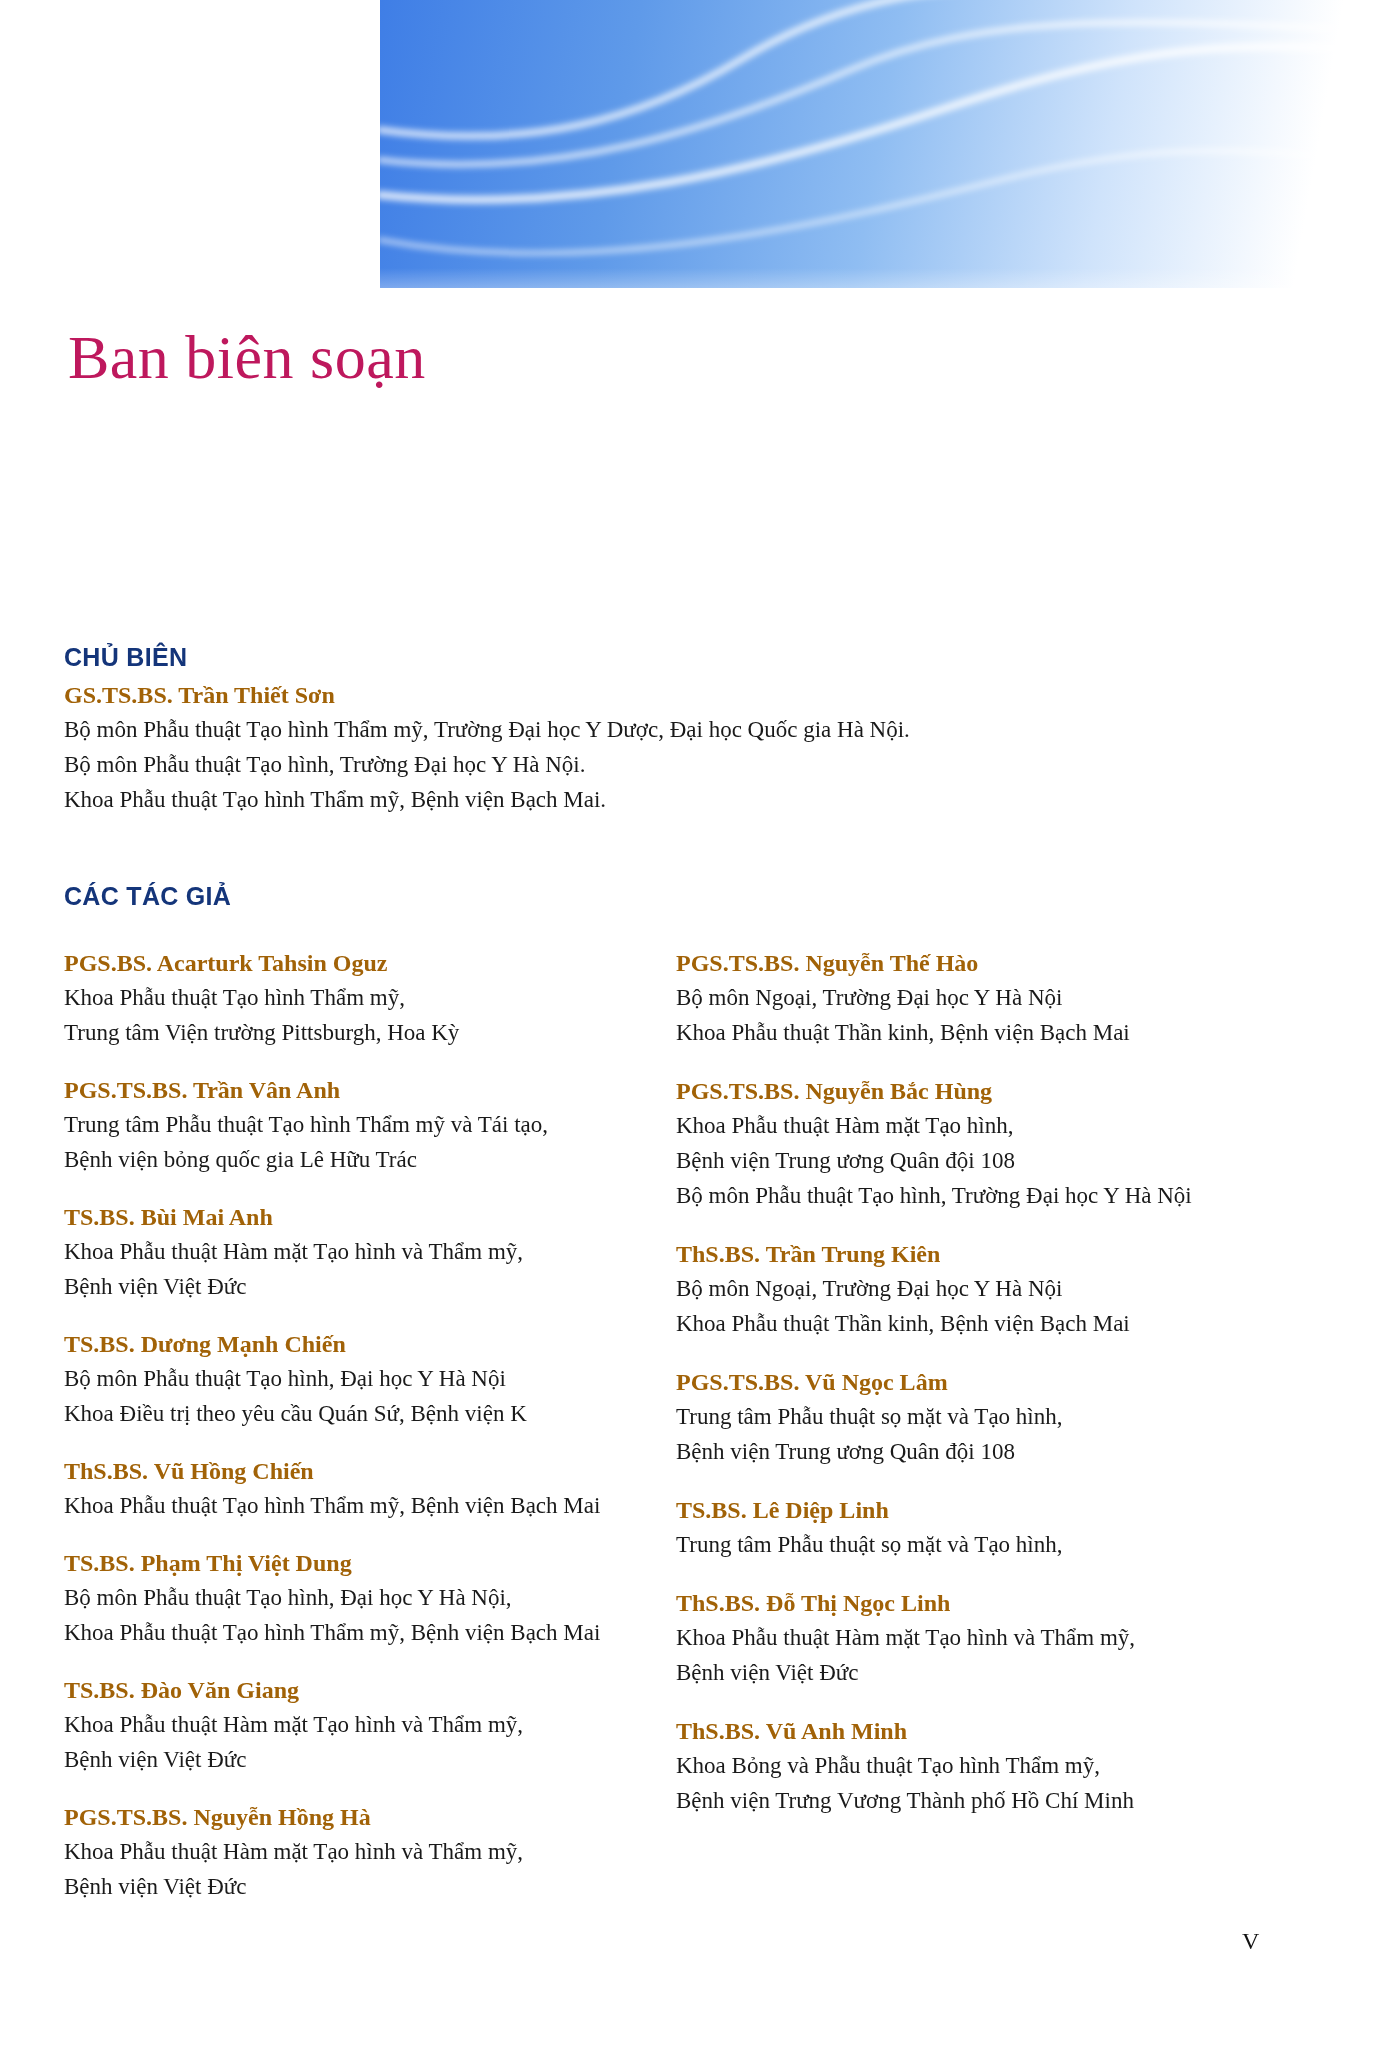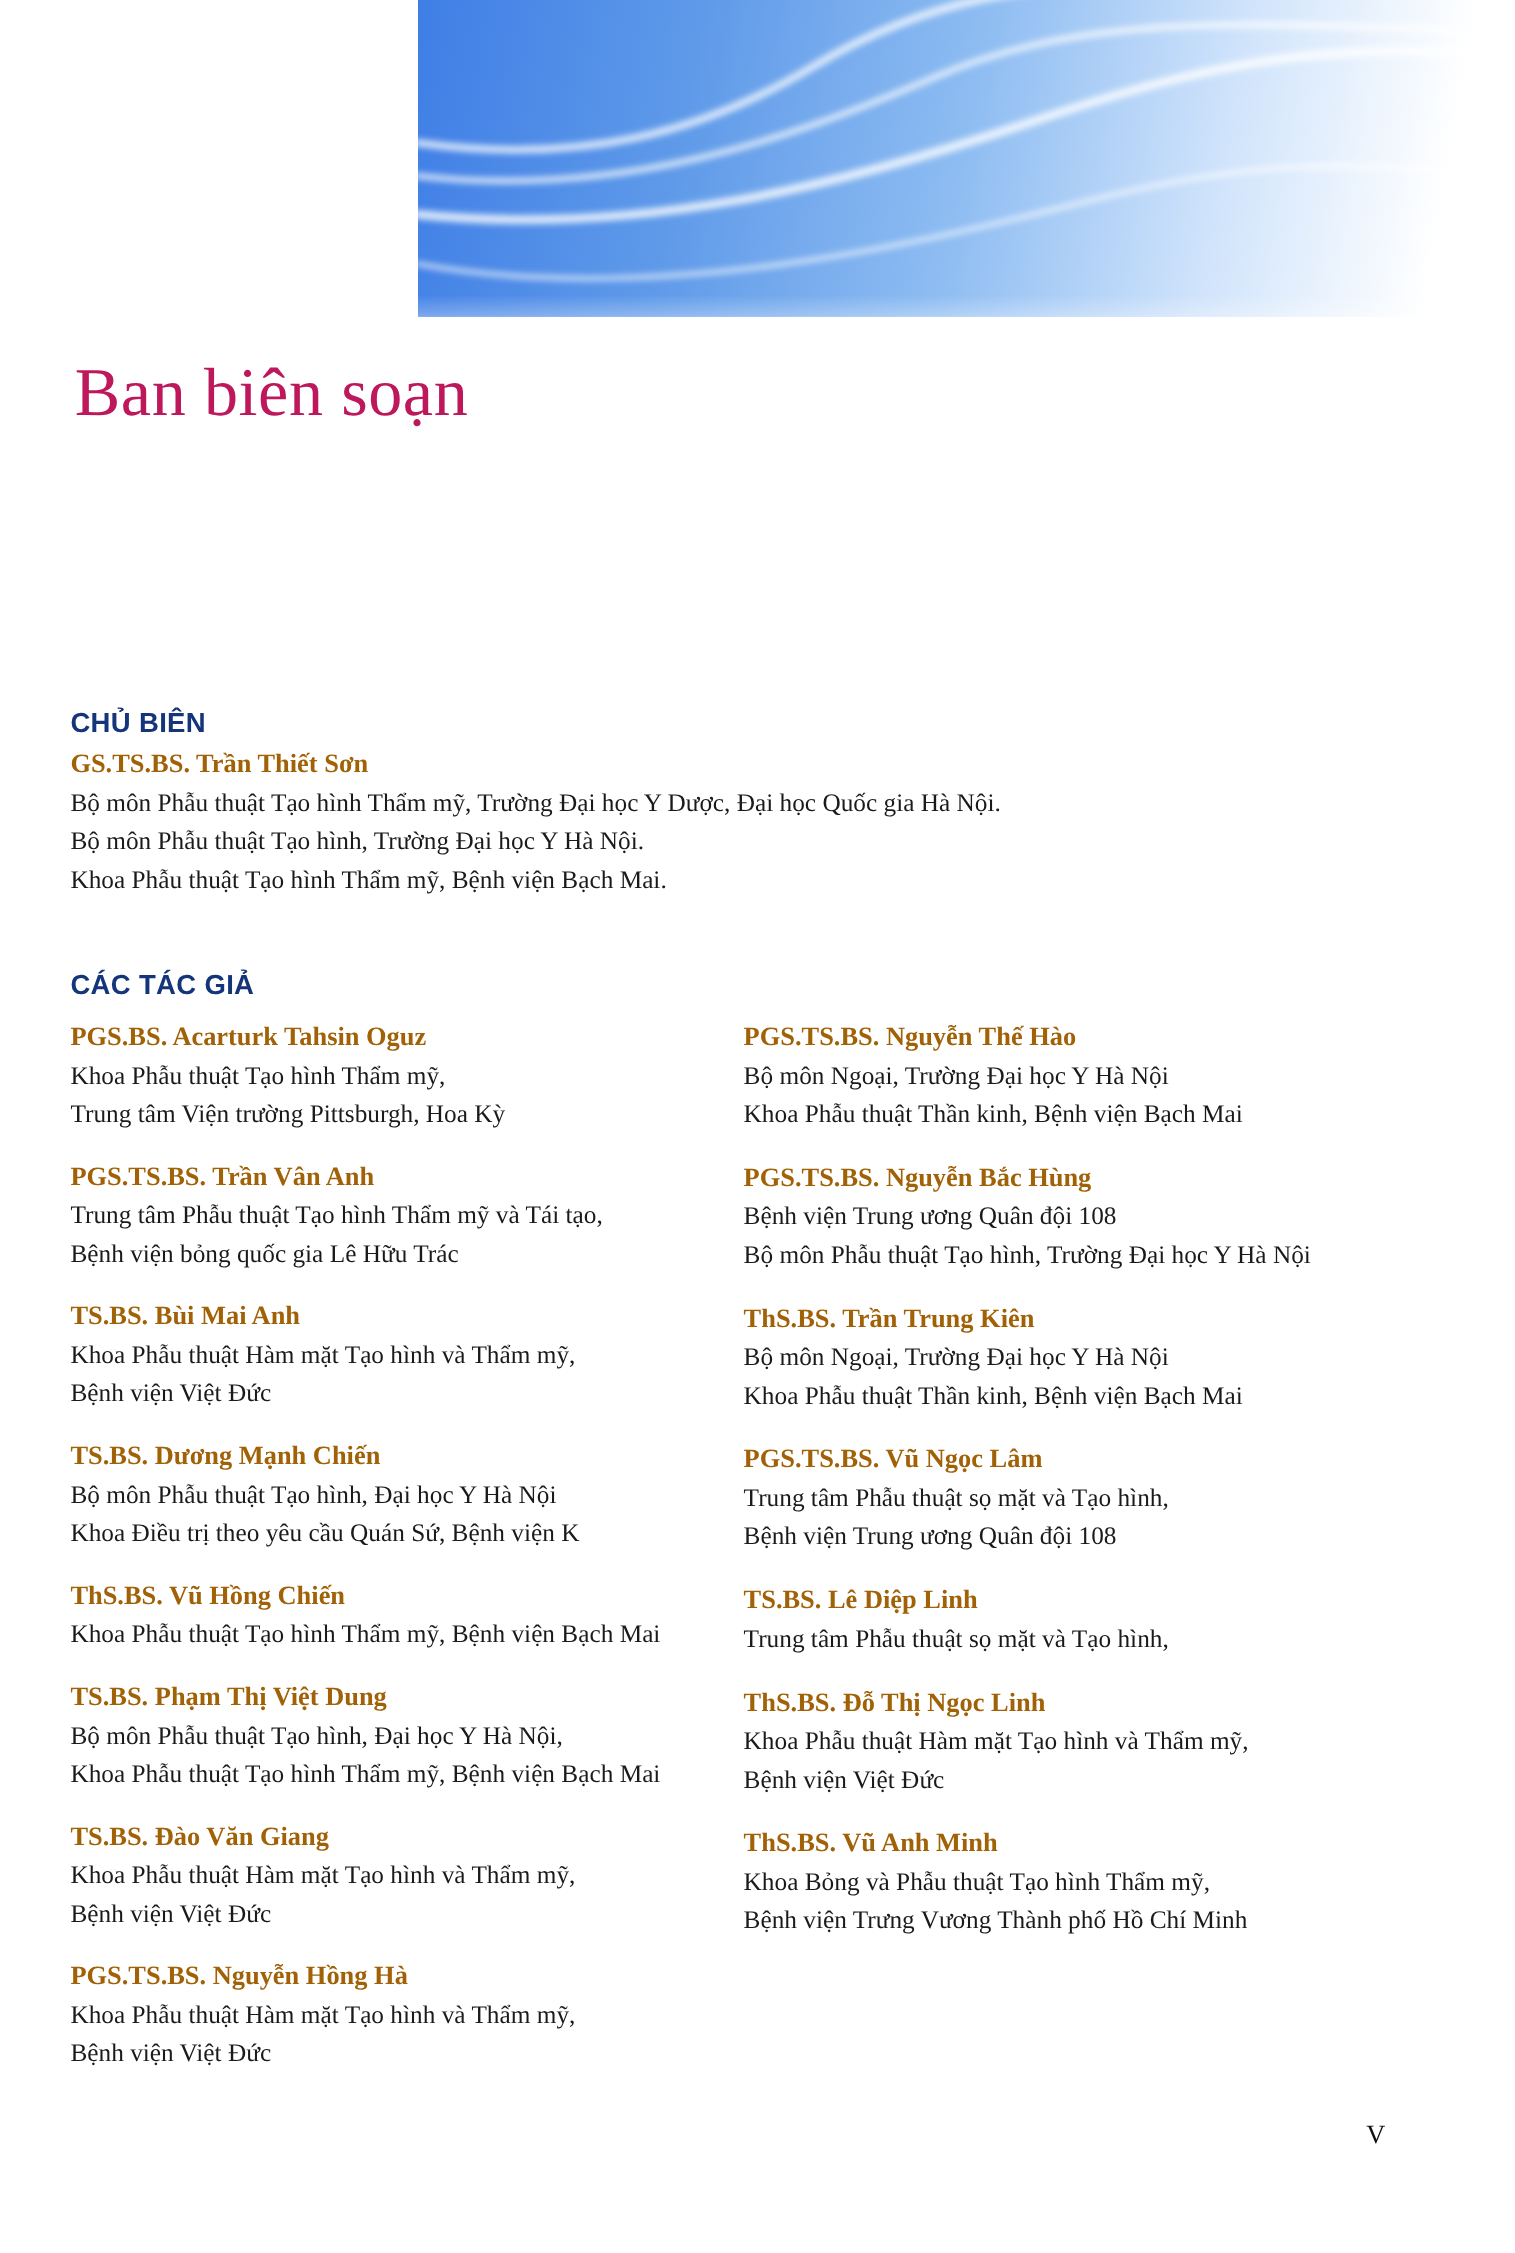--- a/index.html
+++ b/index.html
@@ -31,21 +31,21 @@
     .chief { position: absolute; left: 64px; top: 643px; width: 1200px; }
     .chief .section-heading { margin-bottom: 6px; }
     .person-name { font-weight: bold; font-size: 24px; line-height: 34px; color: #a16207; }
     .aff { font-size: 23px; line-height: 35px; color: #1a1a1a; }
 
     .authors { position: absolute; left: 64px; top: 882px; width: 1250px; }
     .authors .section-heading { margin-bottom: 19px; }
     .col { position: absolute; top: 44px; }
     .col-left { left: 0; width: 600px; }
     .col-right { left: 612px; width: 620px; }
-    .person { margin-bottom: 23px; }
+    .person { margin-bottom: 23px; margin-top: 20px; }
     .col-right .person { margin-bottom: 24px; }
 
     .page-number {
       position: absolute; left: 1242px; top: 1928px;
       font-family: "Liberation Serif", serif; font-size: 24px; color: #111;
     }
   </style>
 </head>
 <body>
 
@@ -122,20 +122,21 @@
   </div>
 
   <div class="col col-right">
     <div class="person">
       <div class="person-name">PGS.TS.BS. Nguyễn Thế Hào</div>
       <div class="aff">Bộ môn Ngoại, Trường Đại học Y Hà Nội</div>
       <div class="aff">Khoa Phẫu thuật Thần kinh, Bệnh viện Bạch Mai</div>
     </div>
     <div class="person">
       <div class="person-name">PGS.TS.BS. Nguyễn Bắc Hùng</div>
+      <div class="aff">Khoa Phẫu thuật Hàm mặt Tạo hình,</div>
       <div class="aff">Bệnh viện Trung ương Quân đội 108</div>
       <div class="aff">Bộ môn Phẫu thuật Tạo hình, Trường Đại học Y Hà Nội</div>
     </div>
     <div class="person">
       <div class="person-name">ThS.BS. Trần Trung Kiên</div>
       <div class="aff">Bộ môn Ngoại, Trường Đại học Y Hà Nội</div>
       <div class="aff">Khoa Phẫu thuật Thần kinh, Bệnh viện Bạch Mai</div>
     </div>
     <div class="person">
       <div class="person-name">PGS.TS.BS. Vũ Ngọc Lâm</div>

